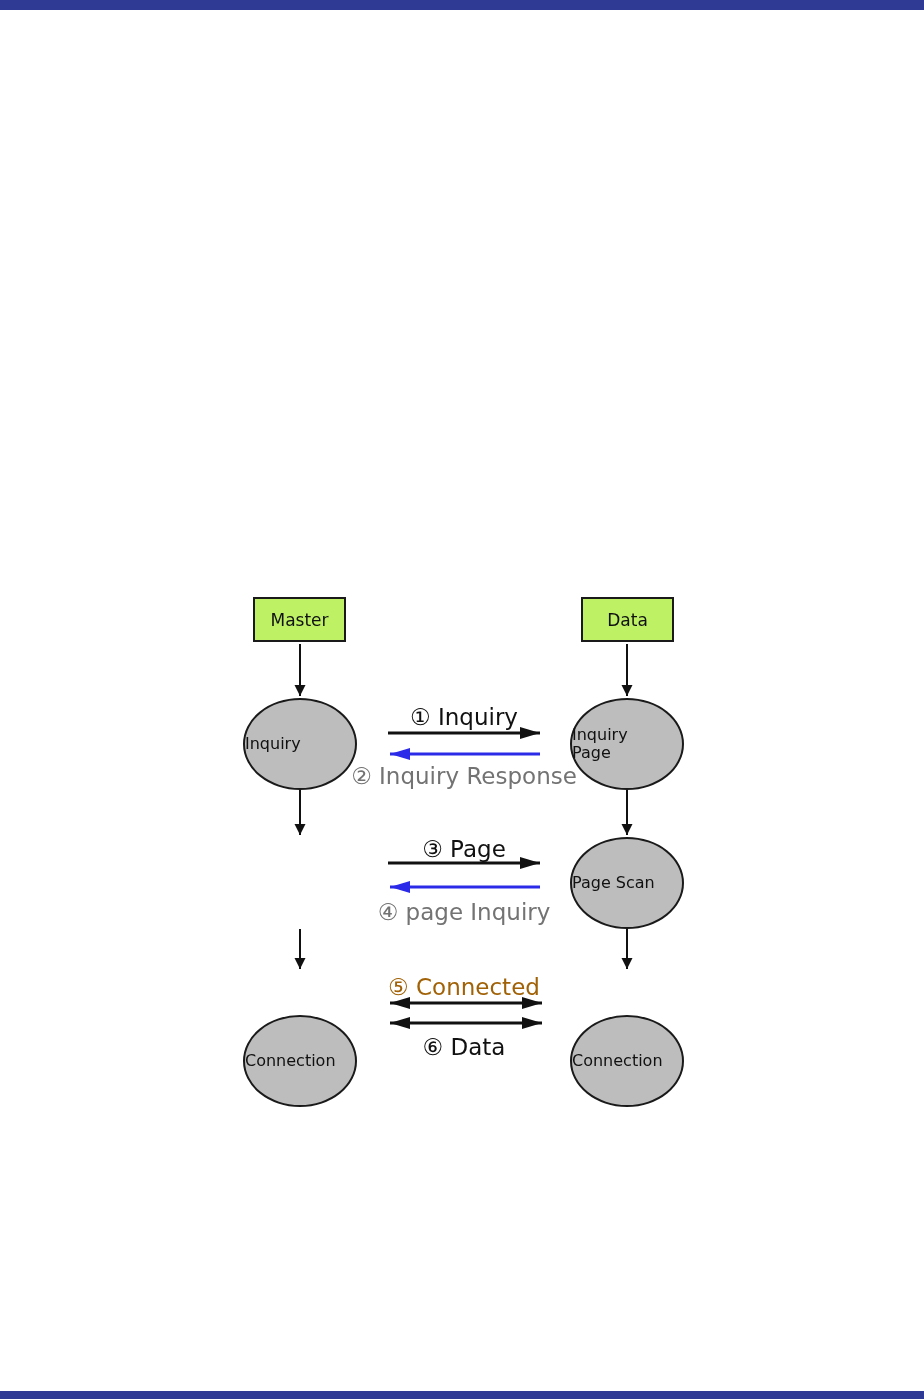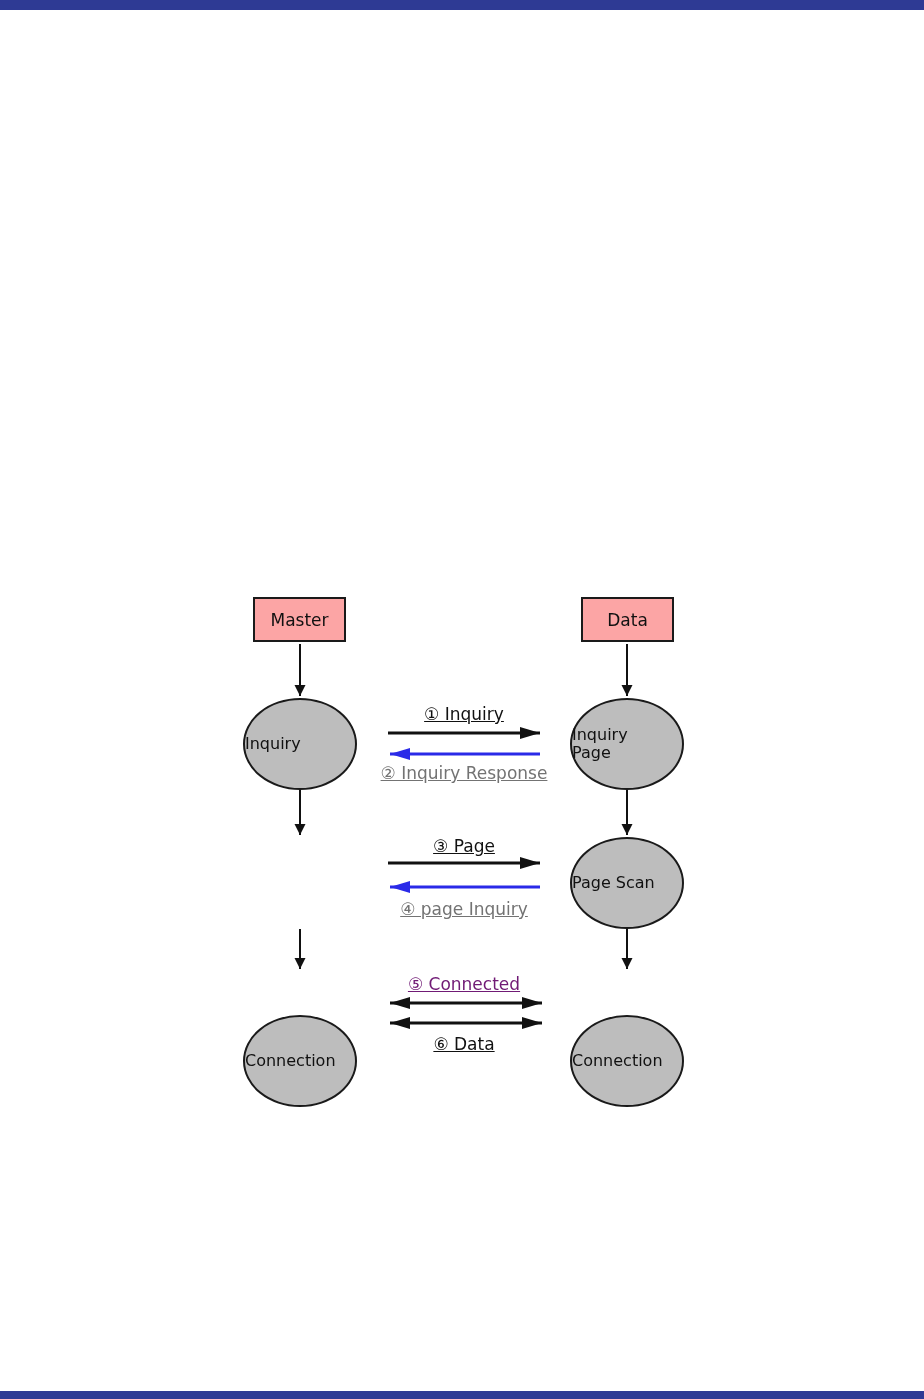--- a/index.html
+++ b/index.html
@@ -19,21 +19,21 @@
   .bottom-bar {
     position: absolute; left: 0; bottom: 0; width: 100%; height: 8px;
     background: #2e3a94;
   }
   .arrow-layer { position: absolute; left: 0; top: 0; }
   .actor {
     position: absolute;
     width: 93px; height: 45px;
     box-sizing: border-box;
     border: 2px solid #1a1a1a;
-    background: #fca5a5;
+    background: #bef264;
     display: flex; align-items: center; justify-content: center;
     font-size: 17px;
   }
   .actor.master { left: 253px; top: 597px; }
   .actor.slave  { left: 581px; top: 597px; }
   .node {
     position: absolute;
     width: 114px; height: 92px;
     box-sizing: border-box;
     background: #bdbdbd;
@@ -47,28 +47,27 @@
   }
   .col-l { left: 243px; }
   .col-r { left: 570px; }
   .row-1 { top: 698px; }
   .row-2 { top: 837px; }
   .row-3 { top: 1015px; }
   .msg {
     position: absolute;
     left: 464px;
     transform: translateX(-50%);
-    font-size: 17px;
+    font-size: 23px;
     line-height: 1.1;
     white-space: nowrap;
     color: #111111;
-    text-decoration: underline;
   }
   .msg.blue { color: #737373; }
-  .msg.red  { color: #701a75; }
+  .msg.red  { color: #a16207; }
   .m1 { top: 705px; }
   .m2 { top: 764px; }
   .m3 { top: 837px; }
   .m4 { top: 900px; }
   .m5 { top: 975px; }
   .m6 { top: 1035px; }
 </style>
 </head>
 <body>
 

